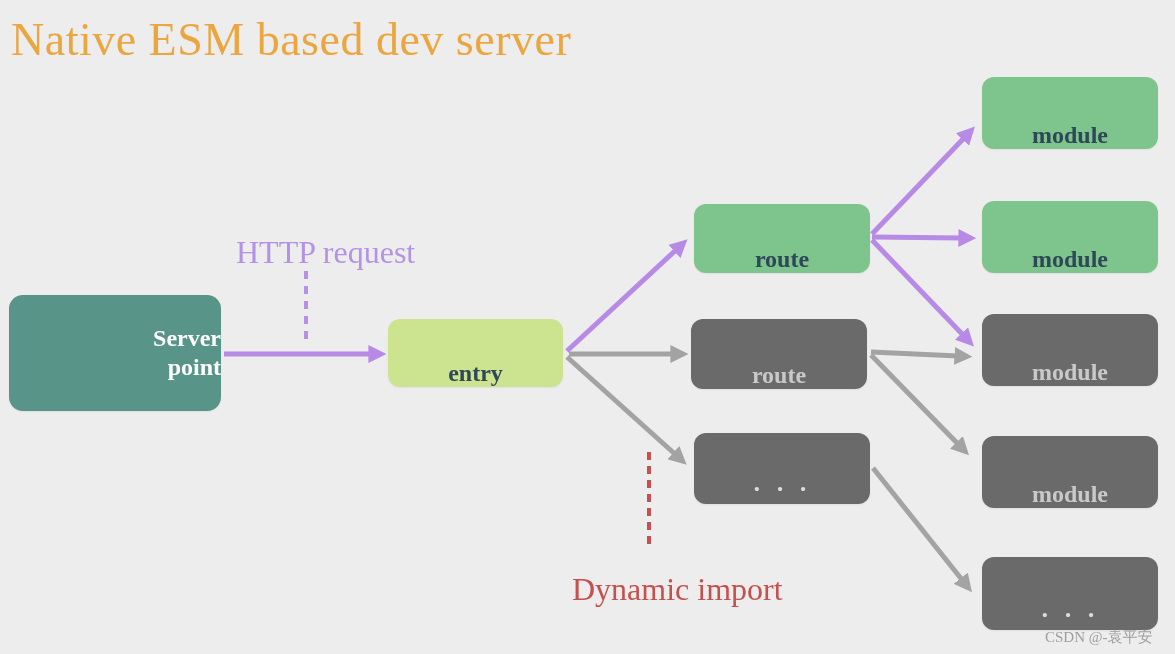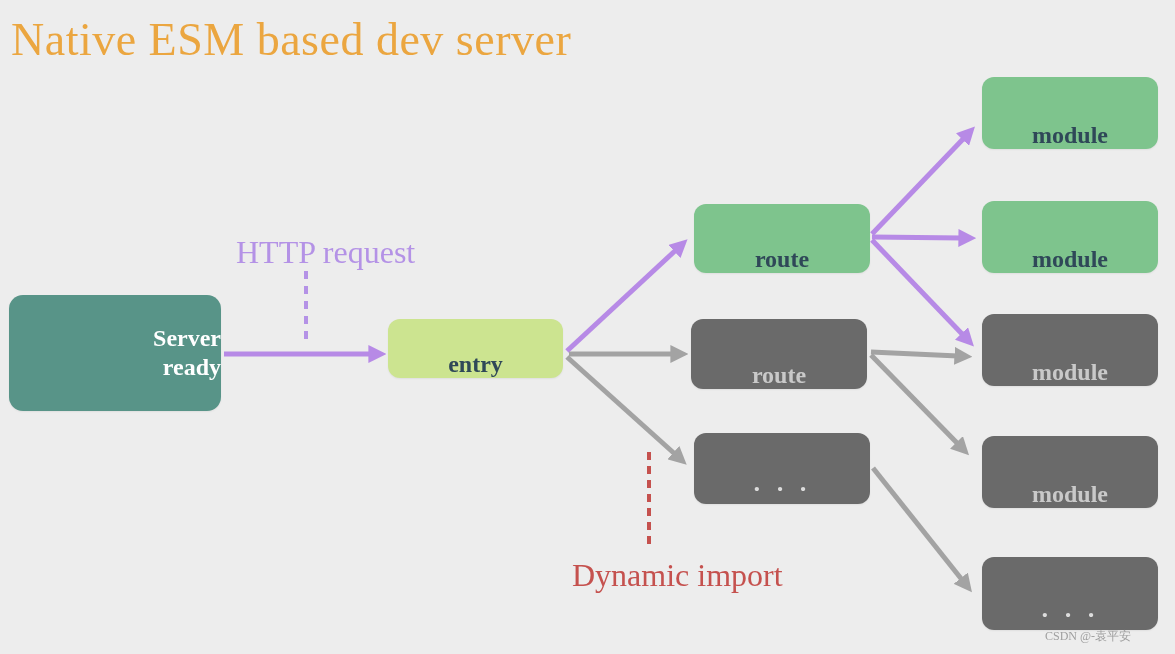--- a/index.html
+++ b/index.html
@@ -28,23 +28,23 @@
     box-shadow:0 1px 2px rgba(0,0,0,.06);
   }
   .node.col{flex-direction:column;line-height:1.22;border-radius:14px;}
   .teal{background:var(--node-teal,#589488);color:var(--text-light,#ffffff);}
   .lime{background:var(--node-lime,#cce490);color:var(--text-dark,#2f4858);}
   .green{background:var(--node-green,#7ec48d);color:var(--text-dark,#2f4858);}
   .grayx{background:var(--node-gray,#6a6a6a);color:var(--text-gray-box,#c9c9c9);}
   .dots-label{letter-spacing:4px;font-size:26px;color:#dcdcdc;}
   .float-label{position:absolute;font-size:32px;font-weight:500;white-space:nowrap;}
   .purple-label{color:var(--label-purple,#b492e6);}
-  .red-label{color:var(--label-red,#c5514e);line-height:29px;white-space:normal;}
+  .red-label{color:var(--label-red,#c5514e);line-height:29px;white-space:normal;margin-top:14px;}
   .watermark{
-    position:absolute;left:1045px;top:628px;font-size:12px;
+    position:absolute;left:1045px;top:628px;font-size:15px;
     color:var(--watermark-gray,#9e9e9e);white-space:nowrap;
   }
 </style>
 </head>
 <body>
 
 <div class="stage">
 
   <h1 class="title">Native ESM based dev server</h1>
 
@@ -66,24 +66,24 @@
       <line x1="872" y1="240" x2="964" y2="336" class="edge purple" marker-end="url(#ah-purple)"></line>
       <line x1="871" y1="352" x2="958" y2="356" class="edge gray" marker-end="url(#ah-gray)"></line>
       <line x1="871" y1="355" x2="959" y2="445" class="edge gray" marker-end="url(#ah-gray)"></line>
       <line x1="873" y1="468" x2="963" y2="581" class="edge gray" marker-end="url(#ah-gray)"></line>
       <line x1="306" y1="271" x2="306" y2="346" class="guide purple"></line>
       <line x1="649" y1="452" x2="649" y2="547" class="guide red"></line>
     </svg>
 
   <div class="node teal col" style="left:9px;top:295px;width:212px;height:116px">
     <span>Server</span>
-    <span>ready</span>
+    <span>point</span>
   </div>
 
-  <div class="node lime" style="left:388px;top:319px;width:175px;height:59px">
+  <div class="node lime" style="left:388px;top:319px;width:175px;height:68px">
     <span>entry</span>
   </div>
 
   <div class="node green" style="left:694px;top:204px;width:176px;height:69px">
     <span>route</span>
   </div>
 
   <div class="node grayx" style="left:691px;top:319px;width:176px;height:70px">
     <span>route</span>
   </div>

